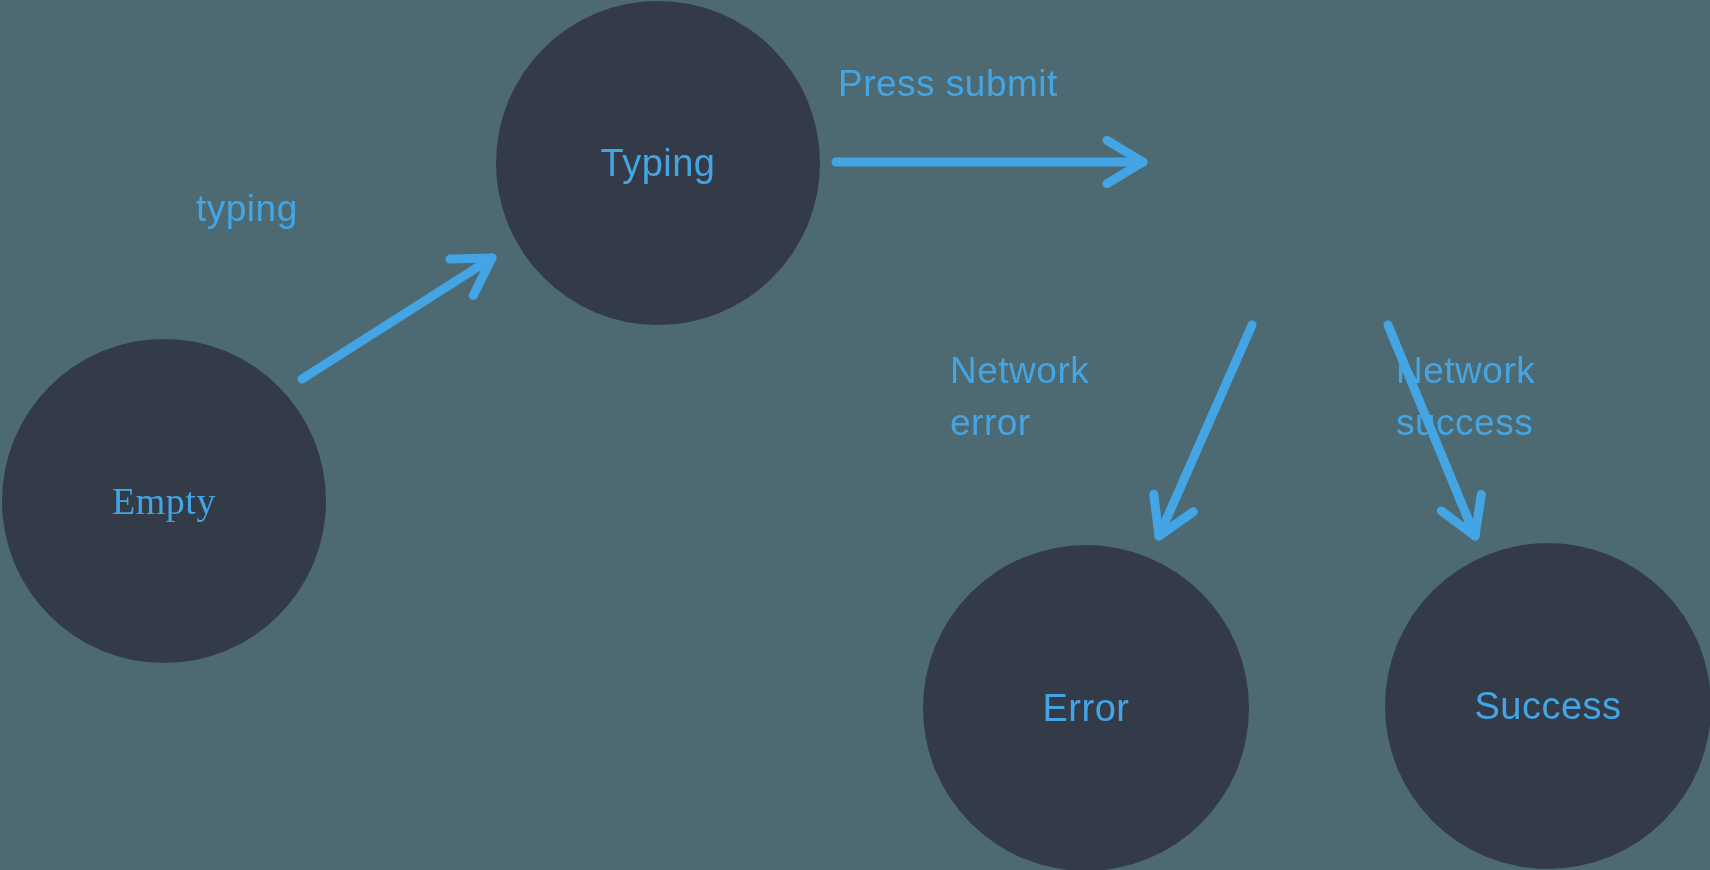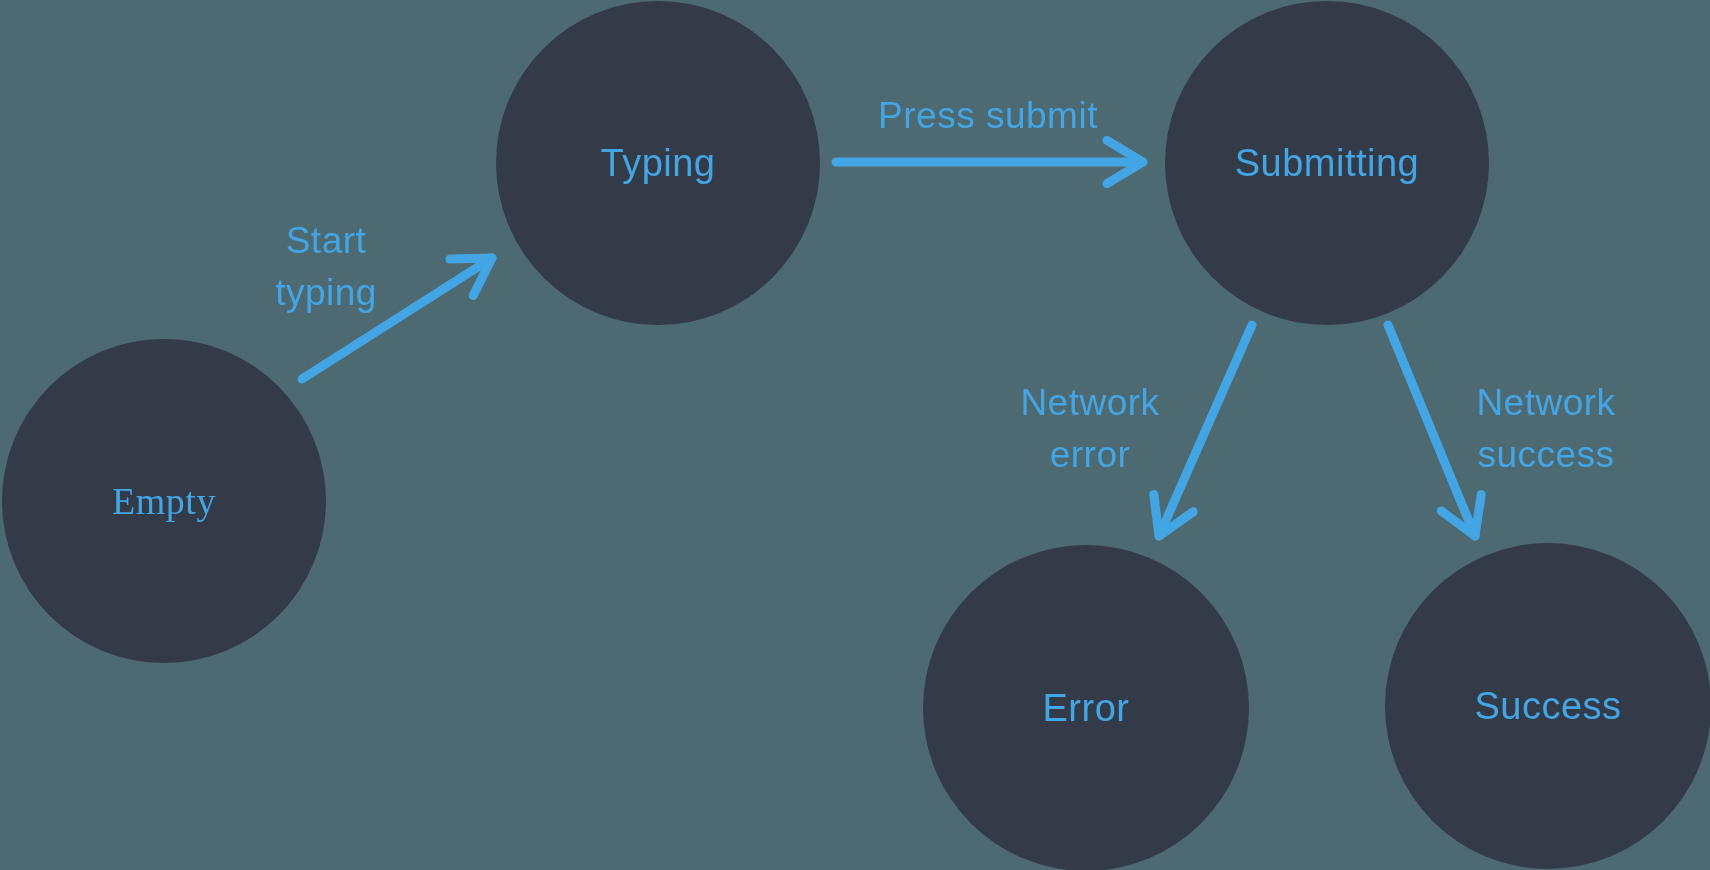--- a/index.html
+++ b/index.html
@@ -29,21 +29,21 @@
   .node .node-label{
     color:var(--blue);font-size:38px;letter-spacing:0.5px;white-space:nowrap;
   }
   .node-empty     {left:2px;   top:339px; width:324px;height:324px;font-family:Liberation Serif, serif;}
   .node-typing    {left:496px; top:1px;   width:324px;height:324px;}
   .node-submitting{left:1165px;top:1px;   width:324px;height:324px;}
   .node-error     {left:923px; top:545px; width:326px;height:326px;}
   .node-success   {left:1385px;top:543px; width:326px;height:326px;}
   .edge-label{
     position:absolute;color:var(--blue);font-size:37px;line-height:52px;
-    text-align:center;letter-spacing:0.5px;white-space:nowrap;margin-top:32px;
+    text-align:left;letter-spacing:0.5px;white-space:nowrap;
   }
   .label-start-typing   {left:196px; top:183px; width:260px;}
   .label-press-submit   {left:838px; top:58px;  width:300px;}
   .label-network-error  {left:950px; top:345px; width:280px;}
   .label-network-success{left:1396px;top:345px; width:300px;}
   .edge-label span{display:block;}
 </style>
 </head>
 <body>
 
@@ -62,34 +62,30 @@
   </svg>
 
   <div class="node node-empty">
     <span class="node-label">Empty</span>
   </div>
 
   <div class="node node-typing">
     <span class="node-label">Typing</span>
   </div>
 
-  <div class="node node-submitting">
-    <span class="node-label">Submitting</span>
-  </div>
 
   <div class="node node-error">
     <span class="node-label">Error</span>
   </div>
 
   <div class="node node-success">
     <span class="node-label">Success</span>
   </div>
 
   <div class="edge-label label-start-typing">
-    <span>Start</span>
     <span>typing</span>
   </div>
 
   <div class="edge-label label-press-submit">
     <span>Press submit</span>
   </div>
 
   <div class="edge-label label-network-error">
     <span>Network</span>
     <span>error</span>

